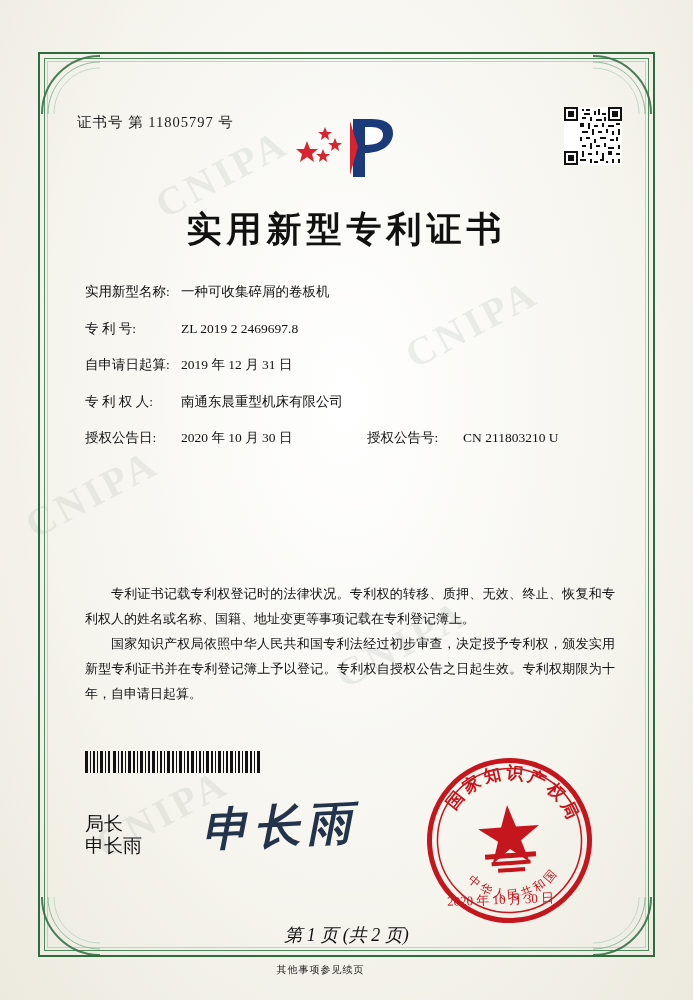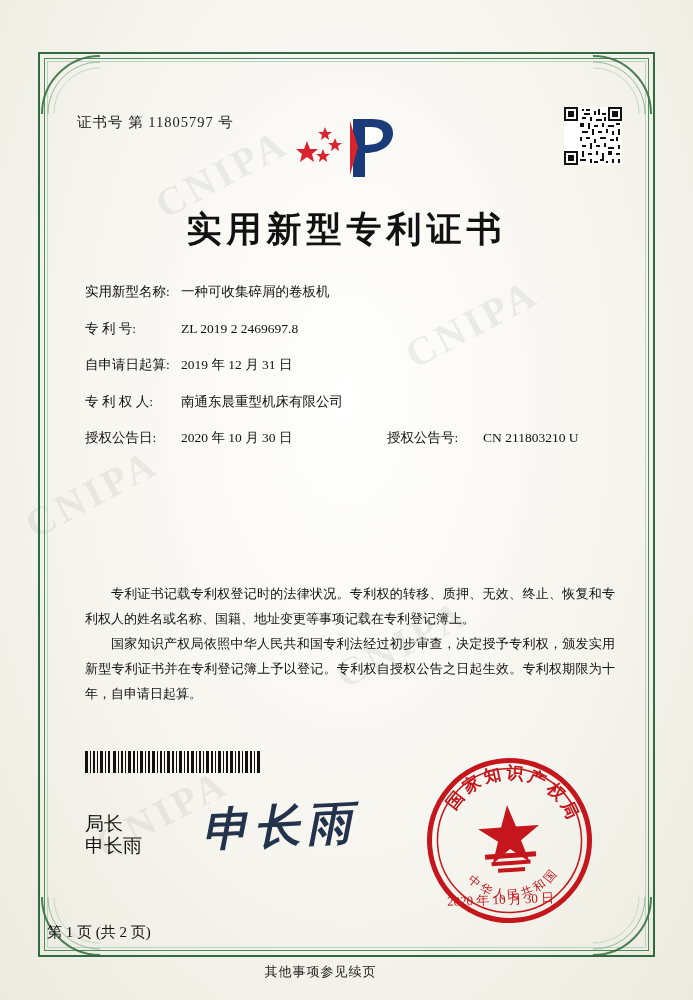--- a/index.html
+++ b/index.html
@@ -88,21 +88,21 @@
     font-family:"Liberation Serif",serif;
   }
   .flabel{
     width:96px;flex:0 0 96px;
     letter-spacing:0px;
     white-space:nowrap;
   }
   .fvalue{flex:1;}
   .frow.two .flabel{width:96px;flex:0 0 96px;}
   .half-left{display:flex;flex:0 0 282px;align-items:baseline;}
-  .half-right{display:flex;flex:1;align-items:baseline;margin-left:20px;}
+  .half-right{display:flex;flex:1;align-items:baseline;}
   .half-right .flabel{width:92px;flex:0 0 92px;}
 
   .para{
     position:absolute;left:38px;top:520px;width:530px;
     font-size:13px;line-height:25px;color:#111;
     text-align:justify;
     font-family:"Liberation Serif",serif;
   }
   .para p{margin:0;text-indent:26px;}
 
@@ -125,27 +125,28 @@
   }
   
   .seal{position:absolute;left:375px;top:692px;width:175px;height:175px;}
   .seal-date{
     position:absolute;left:400px;top:830px;
     color:#c4161c;font-size:13px;
     font-family:"Liberation Serif",serif;
     transform:rotate(-2deg);
   }
   .page-no{
-    position:absolute;left:0;top:862px;width:599px;text-align:left;
-    font-size:15px;color:#111;
-    font-family:"Liberation Serif",serif;
+    position:absolute;left:0;top:862px;width:599px;text-align:center;
+    font-size:18px;color:#111;
+    font-family:"Liberation Serif",serif;
+    font-style:italic;
   }
   .footnote{
     position:absolute;left:0;top:963px;width:641px;text-align:center;
-    font-size:13px;color:#222;
+    font-size:10px;color:#222;
     font-family:"Liberation Serif",serif;
     letter-spacing:1px;
   }
 </style>
 </head>
 <body>
 
 <div class="page">
 
   <div class="wm wm1">CNIPA</div>

